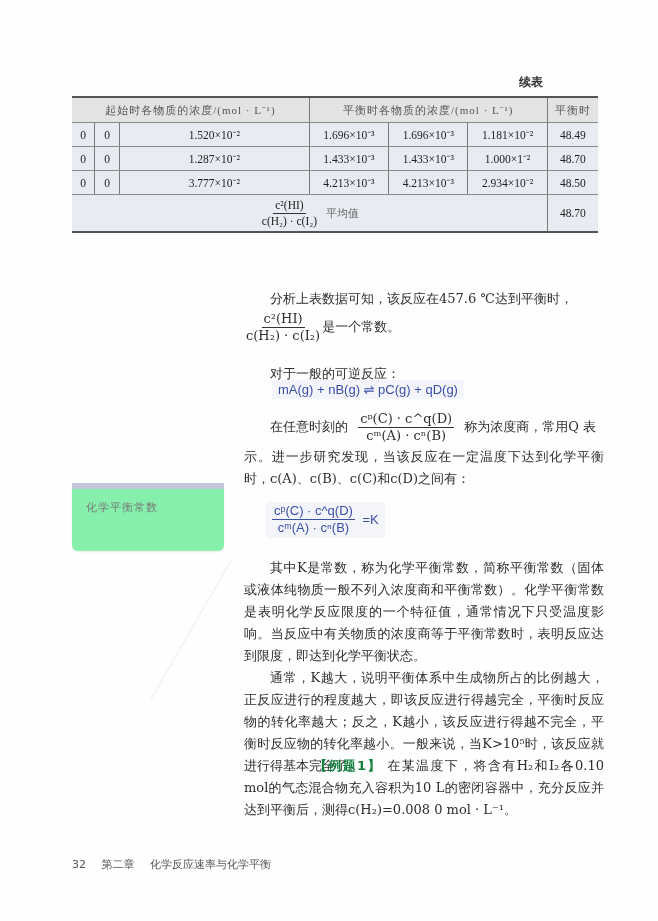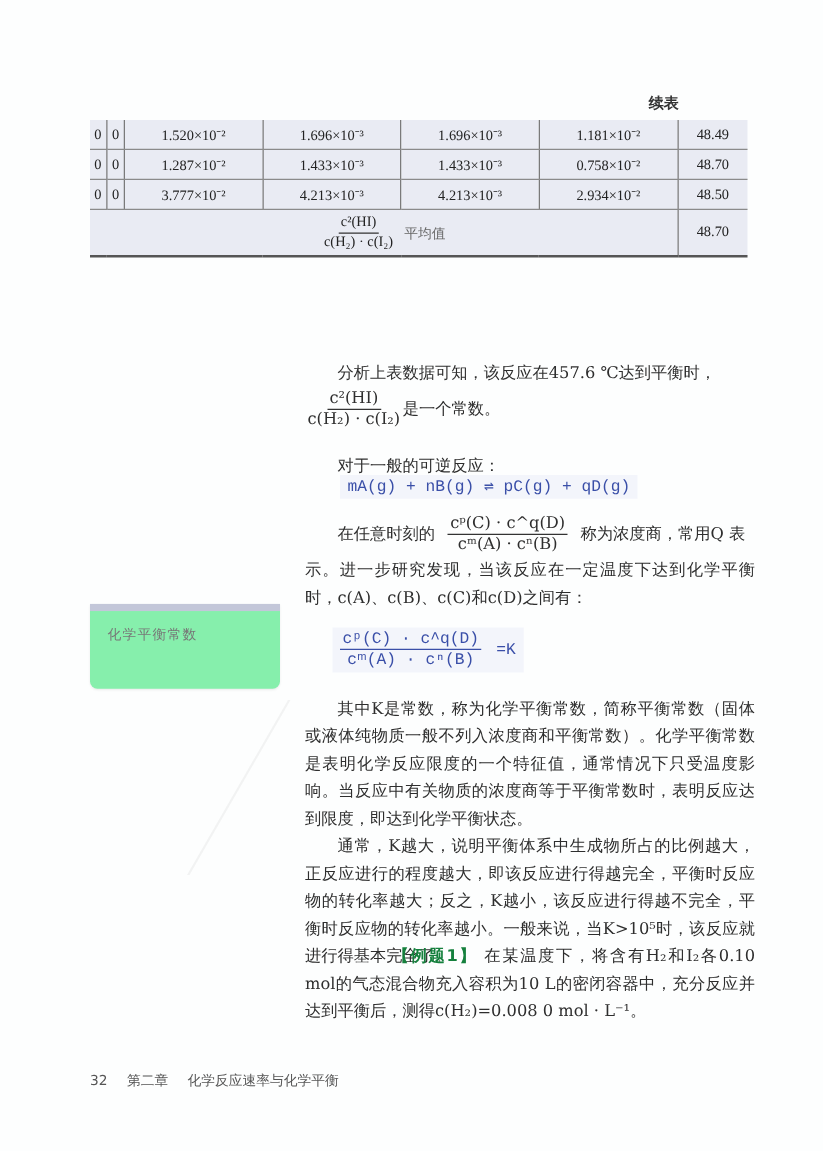--- a/index.html
+++ b/index.html
@@ -32,21 +32,21 @@
   .frac { display: inline-flex; flex-direction: column; align-items: center; vertical-align: middle; line-height: 1.1; }
   .frac .num { border-bottom: 1px solid #333; padding: 0 2px 1px; }
   .frac .den { padding: 1px 2px 0; }
   .avg-label { color: #666; font-size: 11px; margin-left: 4px; vertical-align: middle; }
   .para {
     left: 244px; width: 360px; font-size: 13px; line-height: 22px;
     color: #2e2e2e; text-align: justify;
   }
   .indent { text-indent: 26px; }
   .eq {
-    color: #3a4fa8; font-family: Liberation Mono, monospace; font-size: 13px;
+    color: #3a4fa8; font-family: Liberation Sans, sans-serif; font-size: 13px;
   }
   .eq-bg { background: #f3f5fb; }
   .sidebox {
     left: 72px; top: 483px; width: 152px; height: 62px; background: #86efac;
     border-radius: 0 0 6px 6px; border-top: 6px solid #c3c7d9;
     box-shadow: 0 1px 2px rgba(0,0,0,0.08);
   }
   .sidebox .zh { position: absolute; left: 14px; top: 11px; font-size: 11px; color: #777; letter-spacing: 1px; }
   .sidebox .en { position: absolute; left: 14px; top: 29px; font-size: 12px; color: #222; font-family: "Liberation Serif", serif; }
   .example-tag { color: #15803d; font-family: "DejaVu Sans", sans-serif; font-weight: bold; margin-left: 44px; }
@@ -57,36 +57,41 @@
     border-left: 2px solid rgba(200,200,200,0.35); transform: skewX(-30deg); opacity: 0.6;
   }
 </style>
 </head>
 <body>
 
 <div class="abs cont-label">续表</div>
 
 <table class="data">
   <tbody>
+      <tr class="head1">
+    <td colspan="3">起始时各物质的浓度/(mol · L⁻¹)</td>
+    <td colspan="3">平衡时各物质的浓度/(mol · L⁻¹)</td>
+    <td>平衡时</td>
+  </tr>
   <tr class="row">
     <td>0</td>
     <td>0</td>
     <td>1.520×10⁻²</td>
     <td>1.696×10⁻³</td>
     <td>1.696×10⁻³</td>
     <td>1.181×10⁻²</td>
     <td>48.49</td>
   </tr>
   <tr class="row">
     <td>0</td>
     <td>0</td>
     <td>1.287×10⁻²</td>
     <td>1.433×10⁻³</td>
     <td>1.433×10⁻³</td>
-    <td>0.758×10⁻²</td>
+    <td>1.000×1⁻²</td>
     <td>48.70</td>
   </tr>
   <tr class="row">
     <td>0</td>
     <td>0</td>
     <td>3.777×10⁻²</td>
     <td>4.213×10⁻³</td>
     <td>4.213×10⁻³</td>
     <td>2.934×10⁻²</td>
     <td>48.50</td>

